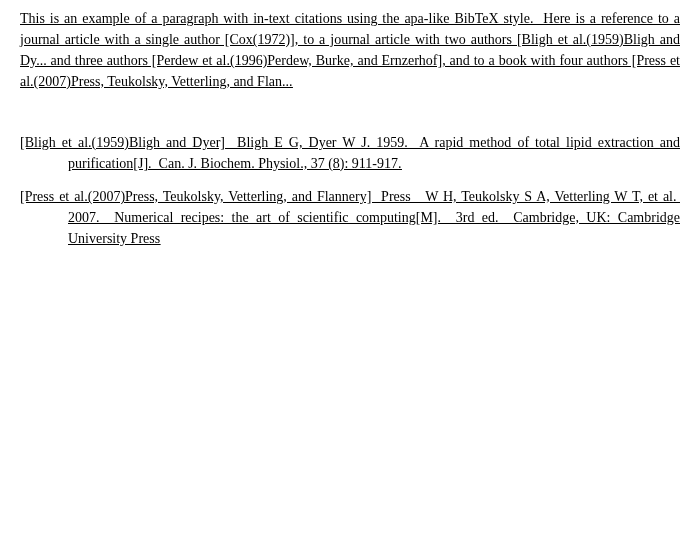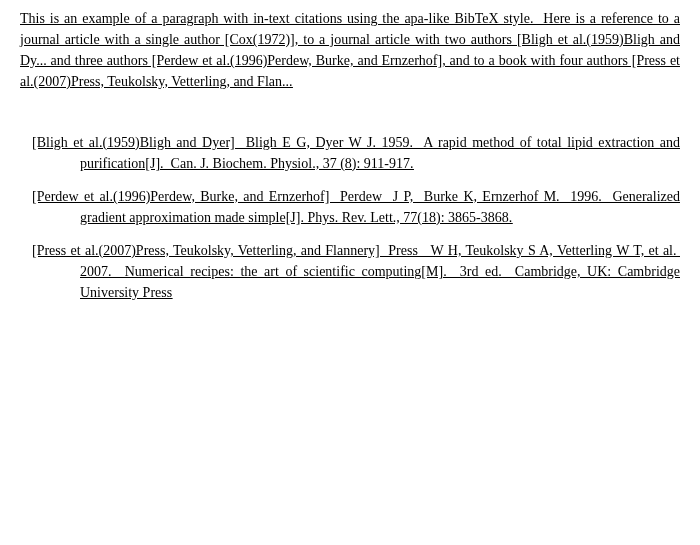--- a/index.html
+++ b/index.html
@@ -31,39 +31,33 @@
 
     .reference-item {
       margin-bottom: 12px;
       text-align: justify;
       line-height: 1.5;
     }
 
     .reference-item p {
       padding-left: 48px;
       text-indent: -48px;
-      margin-left: 12px;
     }
   </style>
 </head>
 <body>
 
 <div class="paragraph-section">
   <span>This is an example of a paragraph with in-text citations using the apa-like BibTeX style.&nbsp; Here is a reference to a journal article with a single author [Cox(1972)], to a journal article with two authors [Bligh et al.(1959)Bligh and Dy... and three authors [Perdew et al.(1996)Perdew, Burke, and Ernzerhof], and to a book with four authors [Press et al.(2007)Press, Teukolsky, Vetterling, and Flan...</span>
 </div>
 
 <div class="references-section">
   <div class="reference-item">
     <p>
       [Bligh et al.(1959)Bligh and Dyer]&nbsp; Bligh E G, Dyer W J. 1959.&nbsp; A rapid method of total lipid extraction and purification[J].&nbsp; Can. J. Biochem. Physiol., 37 (8): 911-917.
     </p>
   </div>
   <div class="reference-item">
     <p>
-      [Perdew et al.(1996)Perdew, Burke, and Ernzerhof]&nbsp; Perdew&nbsp; J P,&nbsp; Burke K, Ernzerhof M.&nbsp; 1996.&nbsp; Generalized gradient approximation made simple[J]. Phys. Rev. Lett., 77(18): 3865-3868.
-    </p>
-  </div>
-  <div class="reference-item">
-    <p>
       [Press et al.(2007)Press, Teukolsky, Vetterling, and Flannery]&nbsp; Press&nbsp;&nbsp; W H, Teukolsky S A, Vetterling W T, et al.&nbsp; 2007.&nbsp; Numerical recipes: the art of scientific computing[M].&nbsp; 3rd ed.&nbsp; Cambridge, UK: Cambridge University Press
     </p>
   </div>
 </div>
 
 </body></html>

